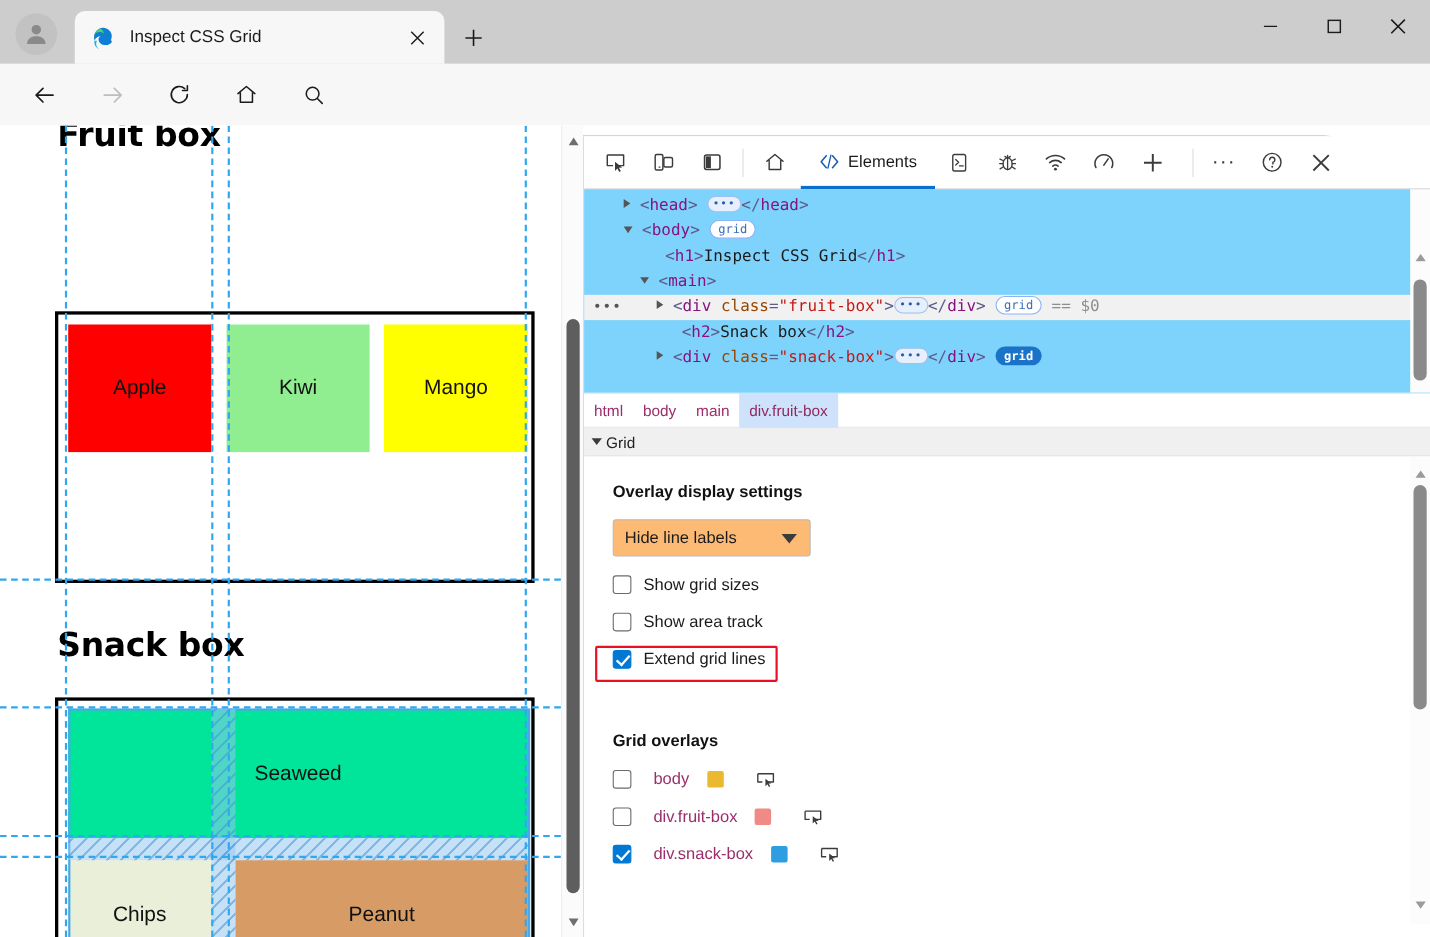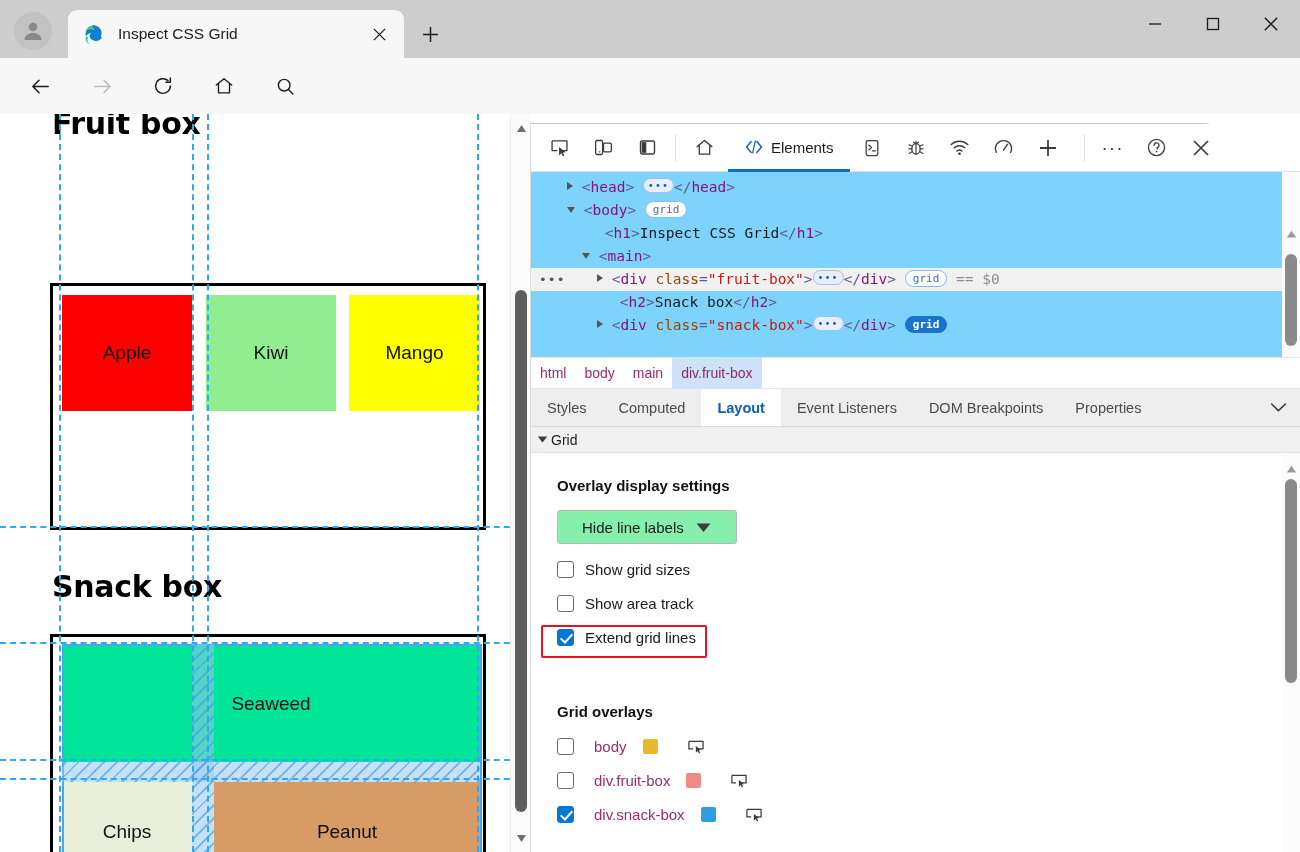--- a/index.html
+++ b/index.html
@@ -186,21 +186,21 @@
 
   .grid-section-head {
     height: 26px; background: #f0f0f0; border-bottom: 1px solid #d7e3f0;
     display: flex; align-items: center; font-size: 14px; color: #222; padding-left: 6px; gap: 3px;
   }
 
   .layout-body { position: relative; height: 425px; background: #fff; overflow: hidden; padding-left: 26px; }
   .sec-title { font-size: 15px; font-weight: bold; color: #111; margin-top: 24px; }
   .select-box {
     margin-top: 16px; width: 180px; height: 34px; border: 1px solid #b9b9b9; border-radius: 3px;
-    background: #86efac; display: flex; align-items: center; padding: 0 24px; font-size: 15px; color:#1b1b1b;
+    background: #fdba74; display: flex; align-items: center; padding: 0 10px; font-size: 15px; color:#1b1b1b;
   }
   .select-box .cap { flex: 1 1 auto; }
   .chk-row { margin-top: 17px; display: flex; align-items: center; gap: 11px; font-size: 15px; color: #1b1b1b; }
   .chk {
     width: 17px; height: 17px; border: 1.6px solid #6b6b6b; border-radius: 3px; background: #fff;
     flex: 0 0 17px; position: relative;
   }
   .chk.checked { background: #0078d4; border-color: #0078d4; }
   .chk.checked::after {
     content: ""; position: absolute; left: 5px; top: 1px; width: 5px; height: 10px;
@@ -524,33 +524,20 @@
       </div>
     </div>
 
     <div class="breadcrumb">
       <div class="crumb">html</div>
       <div class="crumb">body</div>
       <div class="crumb">main</div>
       <div class="crumb active">div.fruit-box</div>
     </div>
 
-    <div class="panel-tabs">
-      <div class="ptab">Styles</div>
-      <div class="ptab">Computed</div>
-      <div class="ptab active">Layout</div>
-      <div class="ptab">Event Listeners</div>
-      <div class="ptab">DOM Breakpoints</div>
-      <div class="ptab">Properties</div>
-      <div class="ptab-chev">
-        <svg width="17" height="11" viewBox="0 0 17 11">
-          <path d="M1.6 2 8.5 8.6 15.4 2" fill="none" stroke="#3b3b3b" stroke-width="1.6" stroke-linecap="round" stroke-linejoin="round"></path>
-        </svg>
-      </div>
-    </div>
 
     <div class="grid-section-head">
       <svg width="11" height="9" viewBox="0 0 11 9">
           <path d="M5.5 7.6 0.8 1.4h9.4z" fill="#3b3b3b"></path>
         </svg>
       <span>Grid</span>
     </div>
 
     <div class="layout-body">
       <div class="sec-title">Overlay display settings</div>

